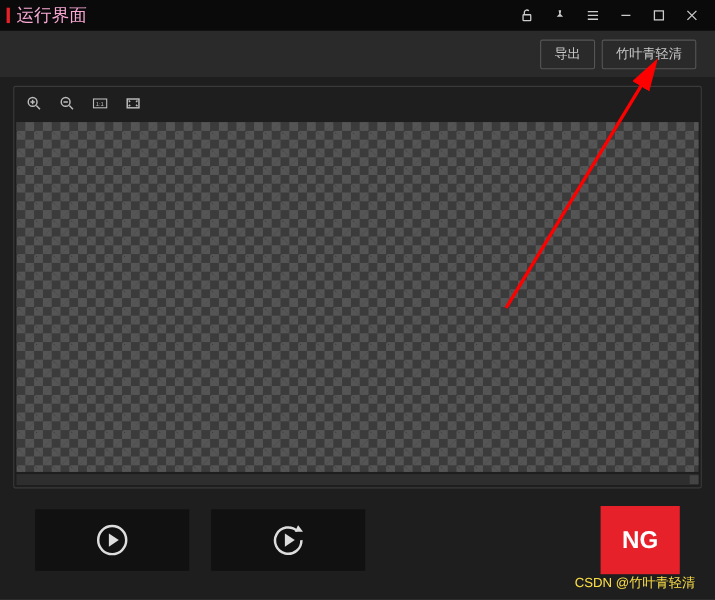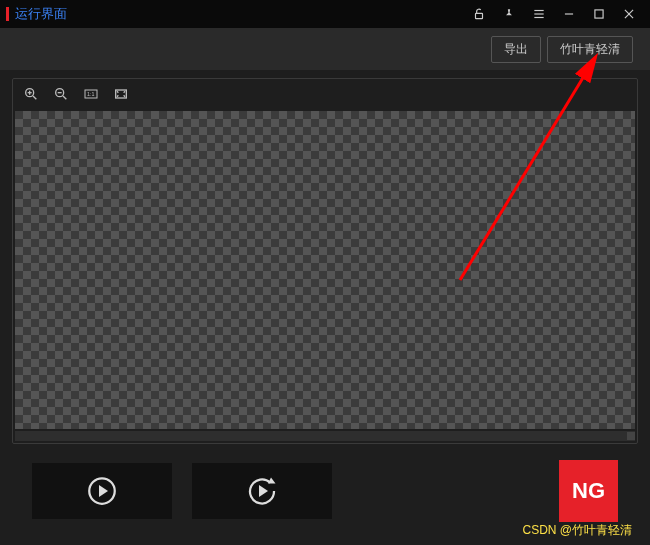--- a/index.html
+++ b/index.html
@@ -19,22 +19,22 @@
       align-items: center;
       padding: 0 6px;
     }
     .title-accent {
       width: 3px;
       height: 14px;
       background: #e62129;
       margin-right: 6px;
     }
     .title-text {
-      font-size: 13px;
-      color: #3b82f6;
+      font-size: 16px;
+      color: #f9a8d4;
       font-weight: 500;
     }
     .titlebar-spacer { flex: 1; }
     .win-btn {
       width: 30px;
       height: 28px;
       display: flex;
       align-items: center;
       justify-content: center;
       cursor: pointer;
@@ -118,21 +118,21 @@
       height: 56px;
       background: #111;
       display: flex;
       align-items: center;
       justify-content: center;
       cursor: pointer;
     }
     .run-btn svg { width: 36px; height: 36px; }
     .bottom-spacer { flex: 1; }
     .ng-box {
-      width: 59px;
+      width: 72px;
       height: 62px;
       background: #e62129;
       color: #fff;
       font-weight: bold;
       font-size: 22px;
       display: flex;
       align-items: center;
       justify-content: center;
     }
     .watermark {

